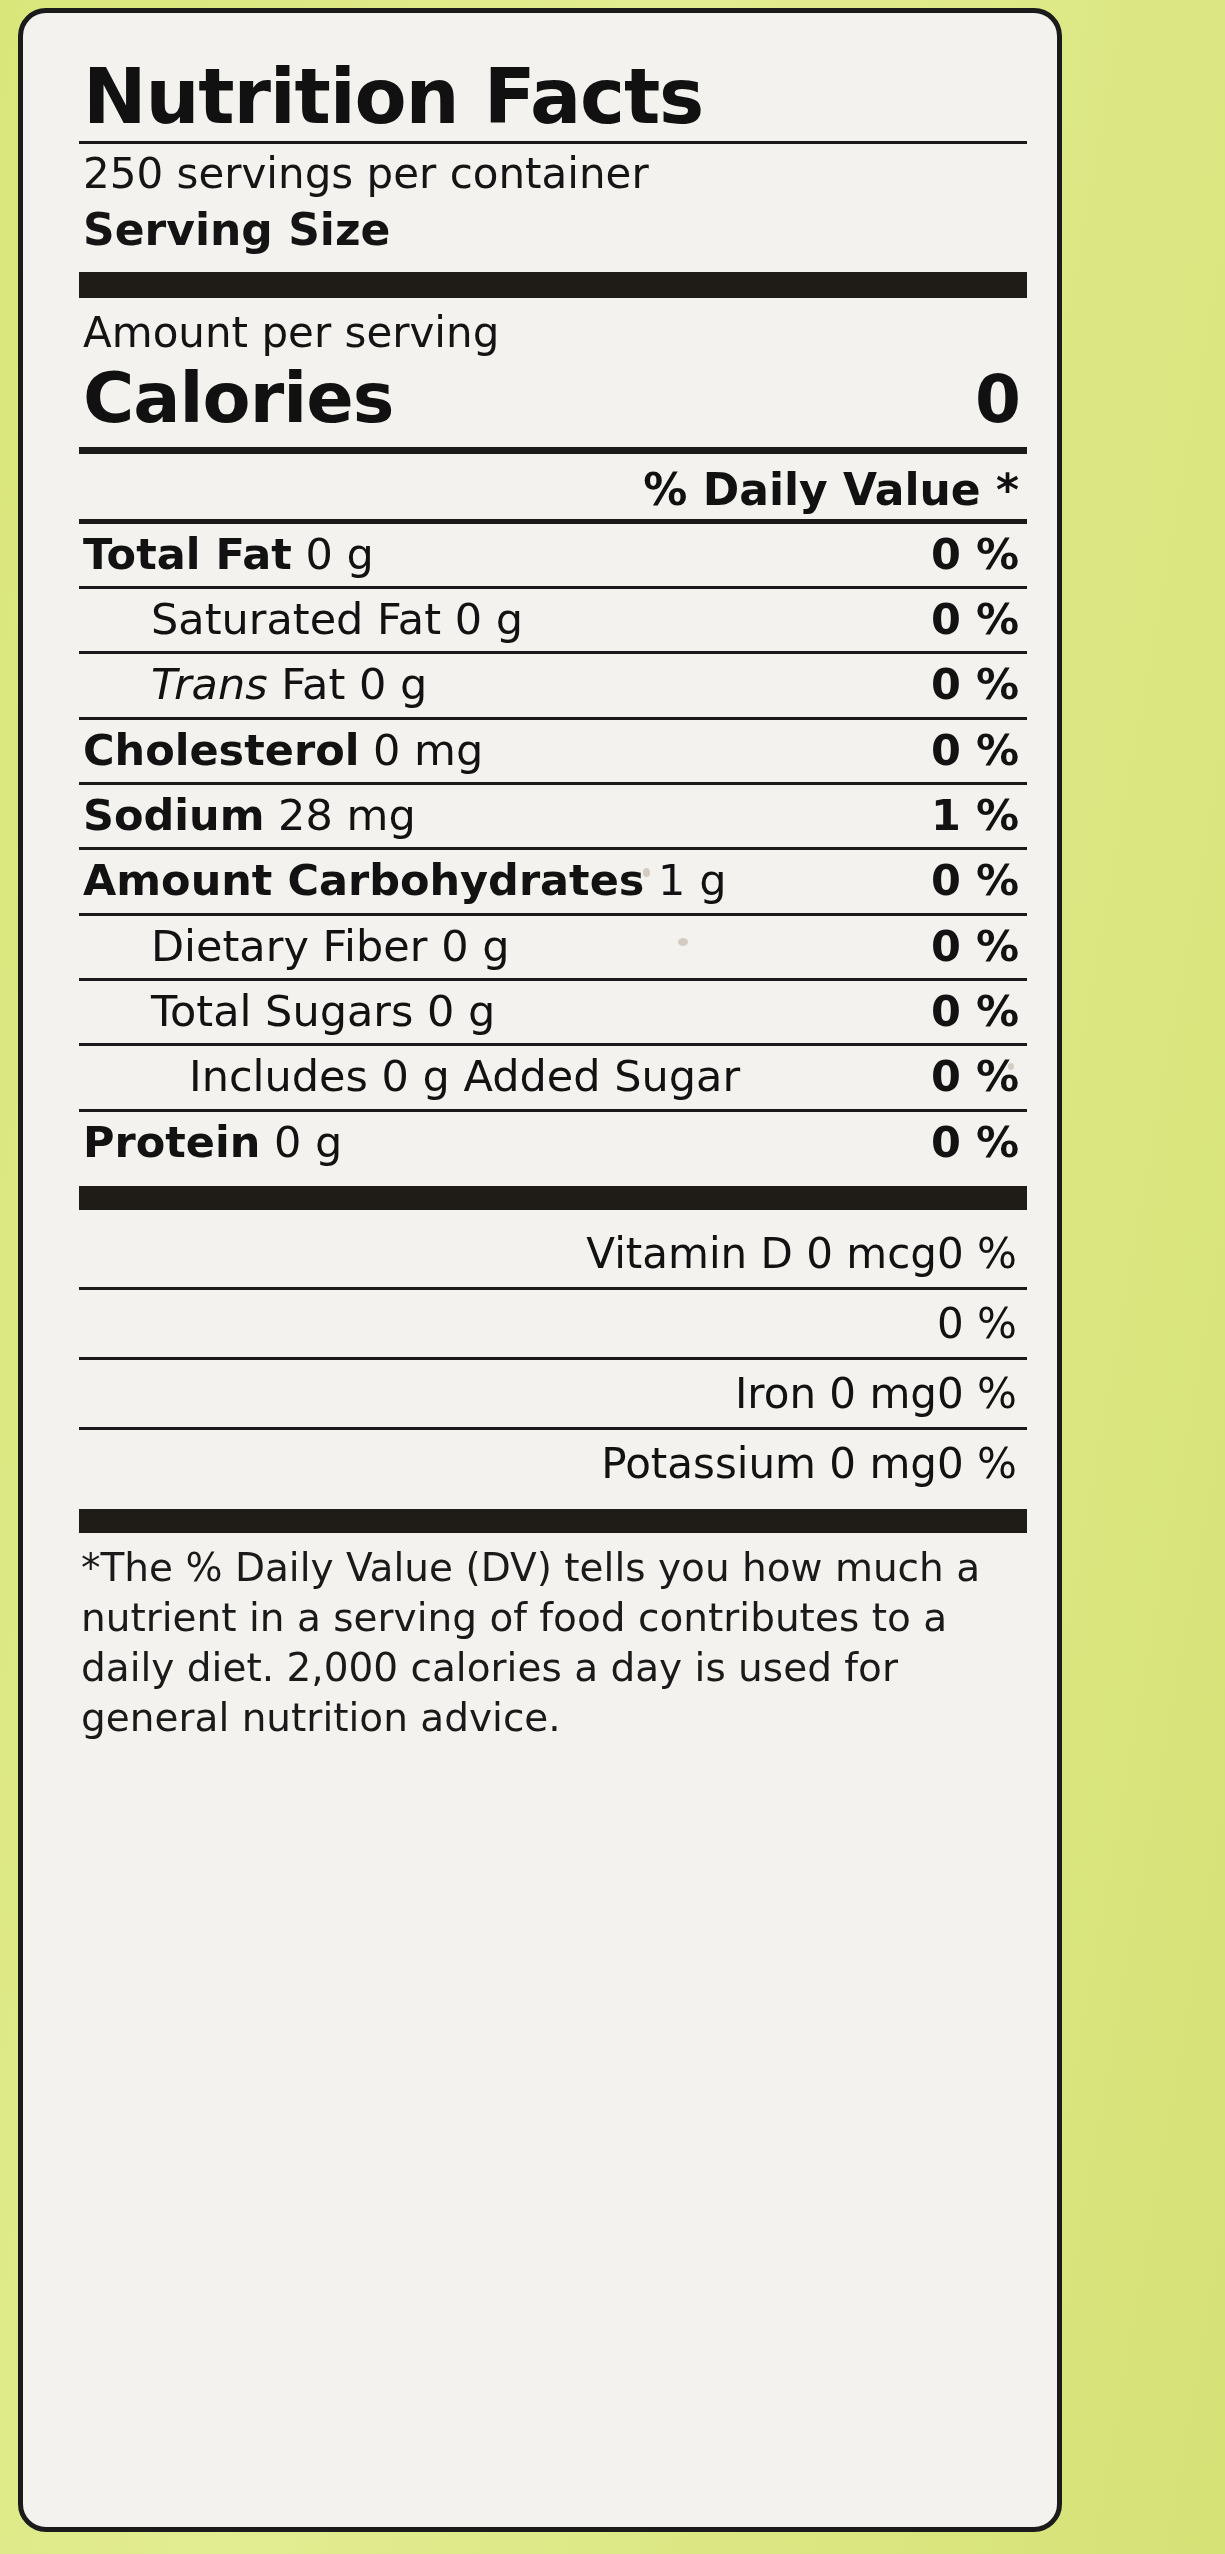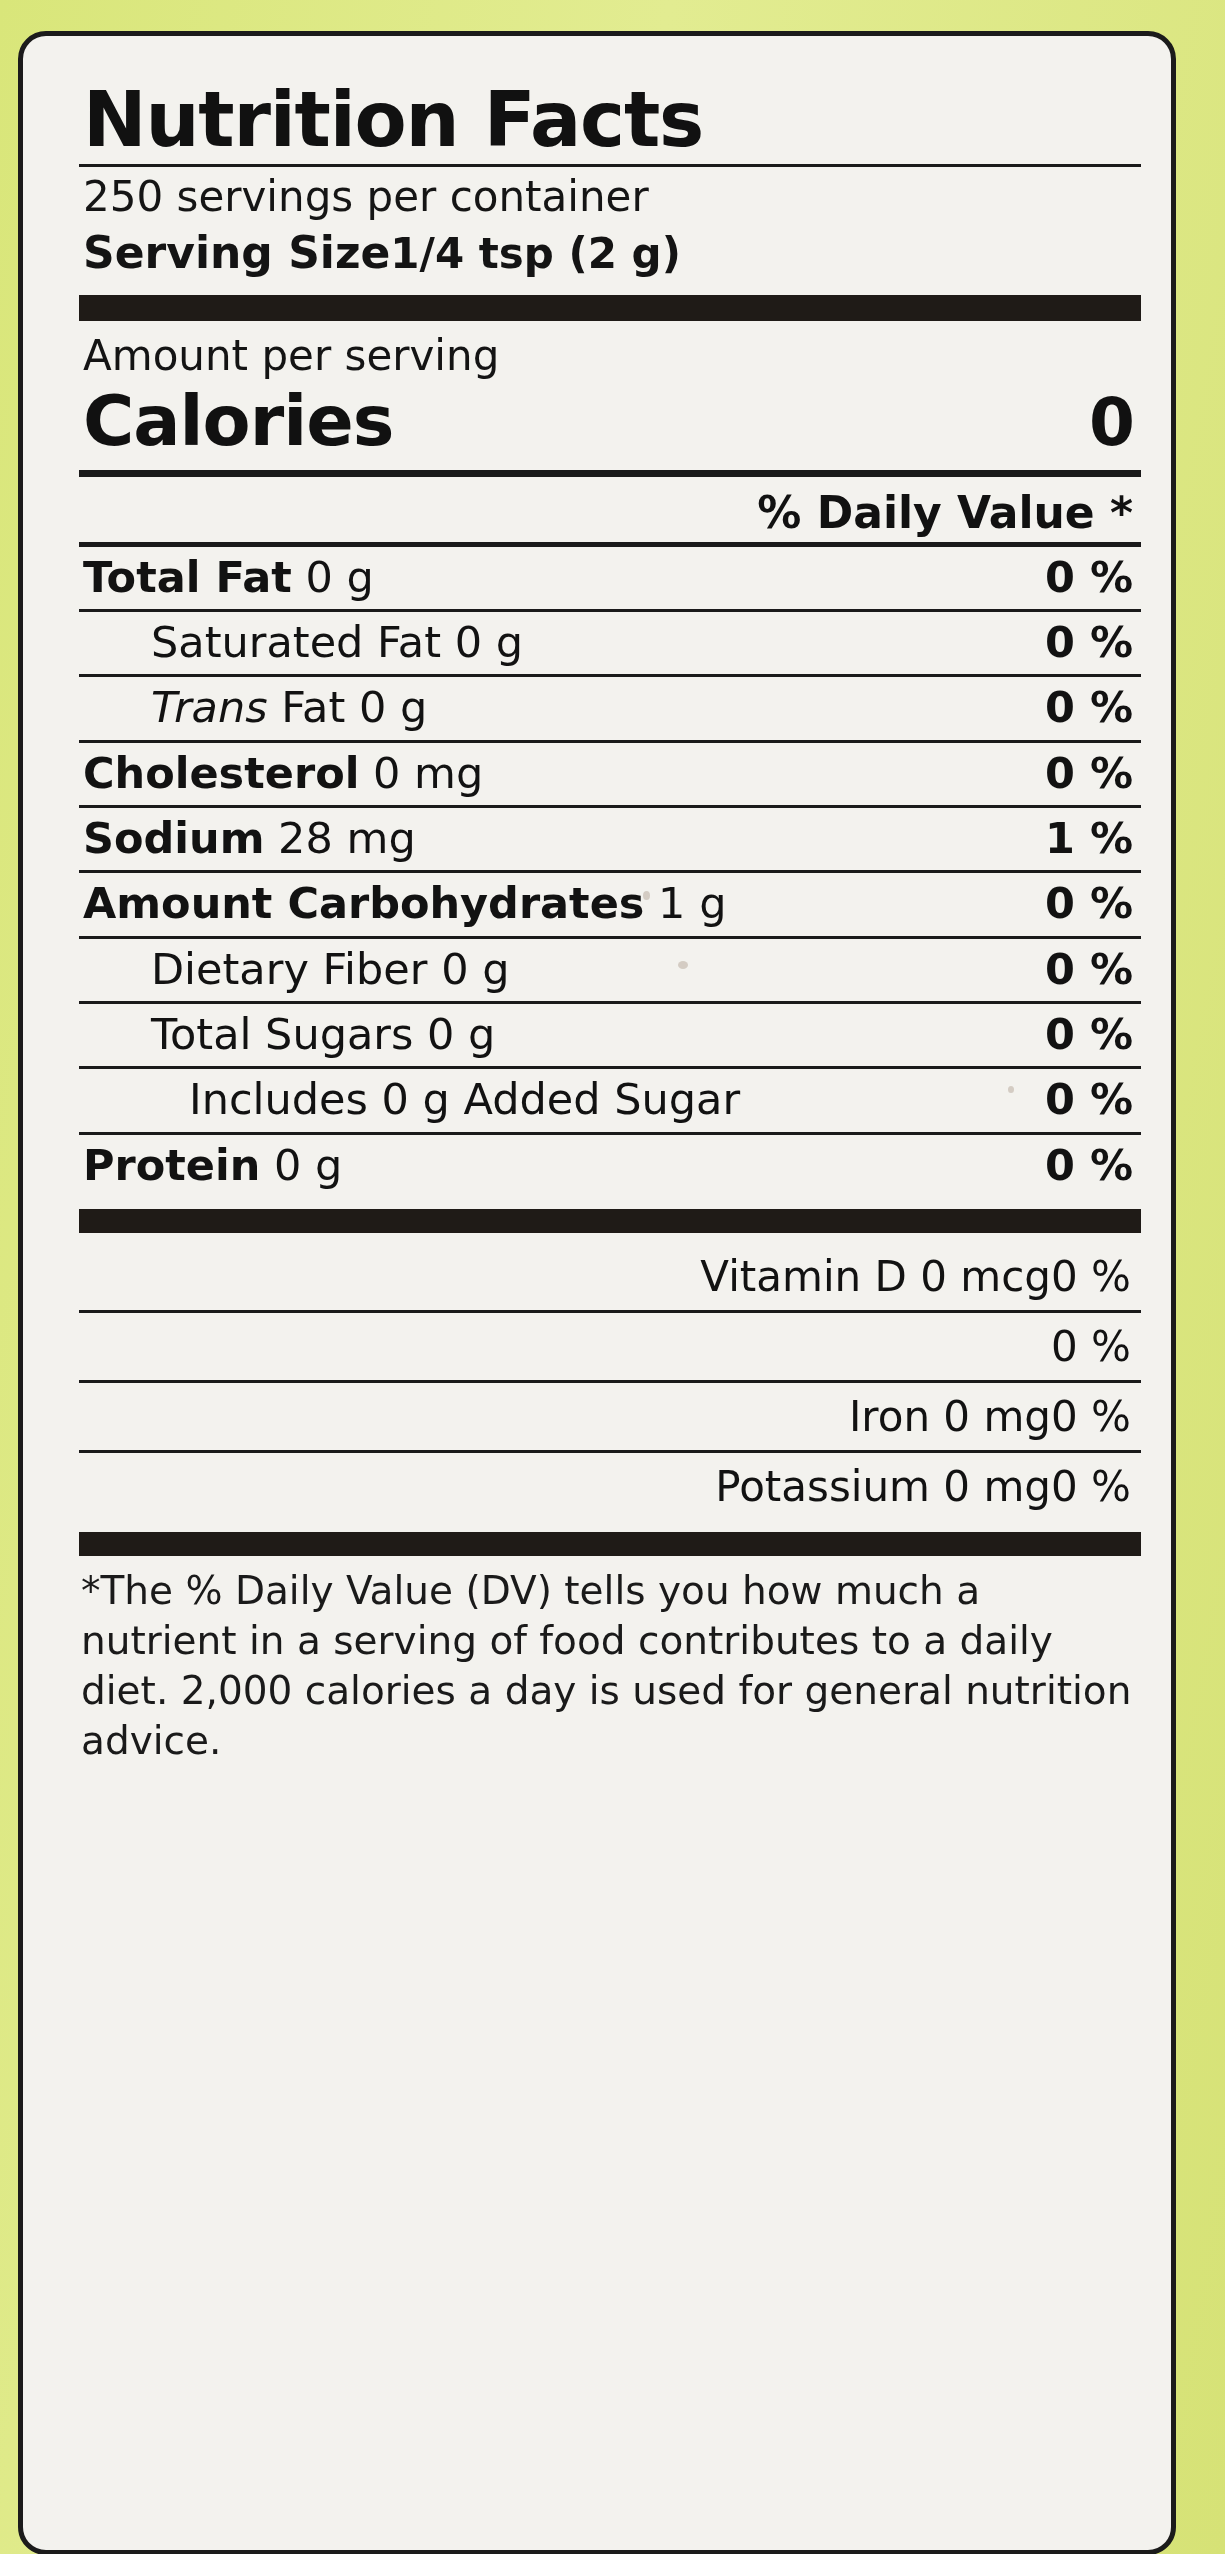--- a/index.html
+++ b/index.html
@@ -15,22 +15,22 @@
   }
   .page {
     position: relative;
     width: 1225px;
     height: 2554px;
     background: linear-gradient(100deg, #d9e67a 0%, #e2ec91 40%, #d6e276 100%);
   }
   .panel {
     position: absolute;
     left: 18px;
-    top: 31px;
-    width: 1158px;
+    top: 8px;
+    width: 1044px;
     height: 2524px;
     background: #f3f2ee;
     border: 5px solid #1b1b1b;
     border-radius: 28px;
     box-sizing: border-box;
     overflow: hidden;
   }
   .panel-inner {
     position: absolute;
     left: 56px;
@@ -170,21 +170,20 @@
   <div class="panel">
     <div class="panel-inner">
 
       <div class="nf-title">Nutrition Facts</div>
       <div class="rule-thin"></div>
 
       <div class="servings">250 servings per container</div>
 
       <div class="row">
         <span class="left serving-size">Serving Size</span>
-        <span class="right serving-amt">1/4 tsp (2 g)</span>
       </div>
 
       <div class="rule-thick"></div>
 
       <div class="amount-per">Amount per serving</div>
 
       <div class="calories-row">
         <span class="calories-label">Calories</span>
         <span class="calories-value">0</span>
       </div>

